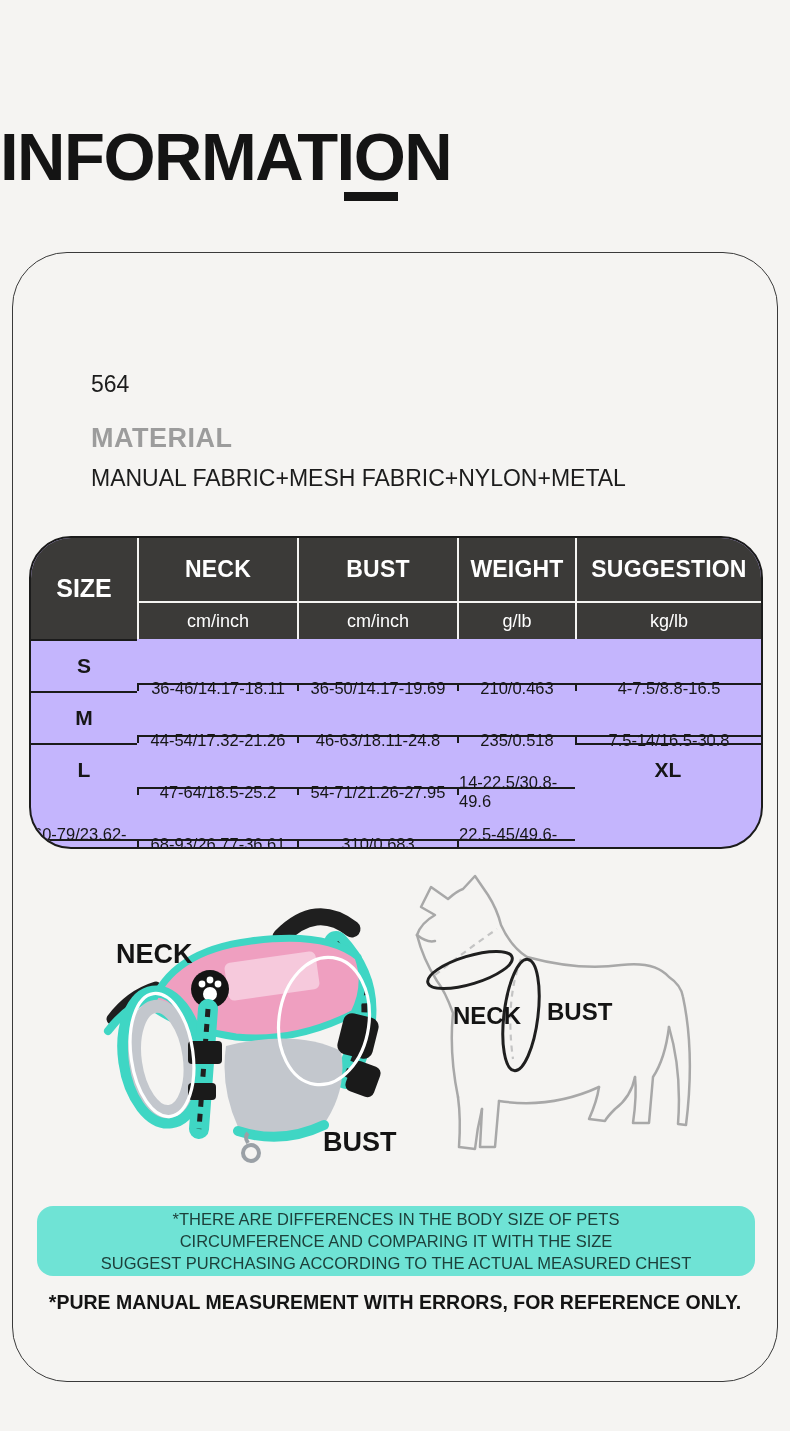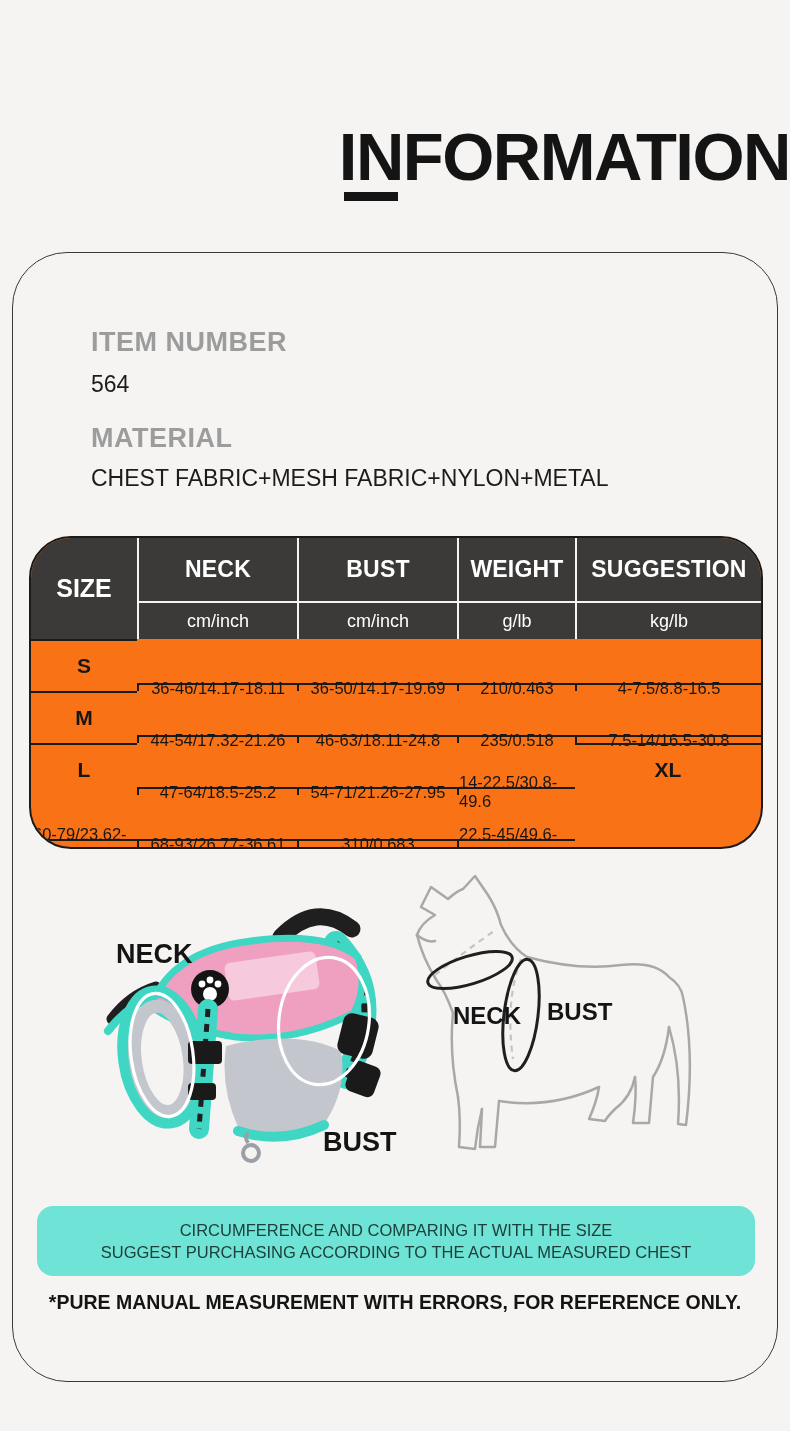--- a/index.html
+++ b/index.html
@@ -9,21 +9,21 @@
     font-family:"Liberation Sans", sans-serif;
     color:#141414;
     position:relative;
     overflow:hidden;
   }
   .page{position:absolute;inset:0;}
 
   
   .title{
     position:absolute;top:78px;left:0;width:100%;
-    text-align:right;font-size:67px;font-weight:bold;
+    text-align:left;font-size:67px;font-weight:bold;
     letter-spacing:-1.5px;line-height:1;color:#141414;
   }
   .title-bar{
     position:absolute;top:192px;left:344px;
     width:54px;height:9px;background:#141414;
   }
 
   
   .card{
     position:absolute;left:12px;top:252px;width:766px;height:1130px;
@@ -42,21 +42,21 @@
   .pos-material-label{top:172px;}
   .pos-material-value{top:214px;}
 
   
   .tbl{
     position:absolute;left:16px;top:283px;width:734px;
     border:2px solid #1b1b1b;border-radius:42px;overflow:hidden;
     display:grid;
     grid-template-columns:106px 160px 160px 118px 186px;
     grid-template-rows:63px 38px 52px 52px 52px 52px;
-    background:#f97316;box-sizing:border-box;
+    background:#c4b5fd;box-sizing:border-box;
   }
   .hd{
     background:#3b3a38;color:#ffffff;
     display:flex;align-items:center;justify-content:center;
   }
   .hd.size-cell{grid-row:1/3;grid-column:1;font-size:25px;font-weight:bold;}
   .hd.col{grid-row:1;font-size:23px;font-weight:bold;letter-spacing:0.2px;}
   .hd.unit{grid-row:2;font-size:18px;font-weight:normal;}
   .hl{border-left:2px solid #f5f4f2;}
   .ht{border-top:2px solid #f5f4f2;}
@@ -93,24 +93,23 @@
 </head>
 <body>
 
 <div class="page">
 
   <h1 class="title">INFORMATION</h1>
   <div class="title-bar"></div>
 
   <div class="card">
 
-    <div class="sec-label pos-item-label">ITEM NUMBER</div>
     <div class="sec-value pos-item-value">564</div>
     <div class="sec-label pos-material-label">MATERIAL</div>
-    <div class="sec-value pos-material-value">CHEST FABRIC+MESH FABRIC+NYLON+METAL</div>
+    <div class="sec-value pos-material-value">MANUAL FABRIC+MESH FABRIC+NYLON+METAL</div>
 
     <div class="tbl">
       <div class="hd size-cell">SIZE</div>
       <div class="hd col hl" style="grid-column:2">NECK</div>
       <div class="hd col hl" style="grid-column:3">BUST</div>
       <div class="hd col hl" style="grid-column:4">WEIGHT</div>
       <div class="hd col hl" style="grid-column:5">SUGGESTION</div>
 
       <div class="hd unit hl ht" style="grid-column:2">cm/inch</div>
       <div class="hd unit hl ht" style="grid-column:3">cm/inch</div>
@@ -214,20 +213,21 @@
         <ellipse cx="120" cy="142" rx="17" ry="56" fill="none" stroke="#1f1f1f" stroke-width="3" transform="rotate(7 120 142)"></ellipse>
       </svg>
 
       <div class="lbl lbl-harness-neck">NECK</div>
       <div class="lbl lbl-harness-bust">BUST</div>
       <div class="lbl lbl-dog-neck">NECK</div>
       <div class="lbl lbl-dog-bust">BUST</div>
     </div>
 
     <div class="note">
+      <div>*THERE ARE DIFFERENCES IN THE BODY SIZE OF PETS</div>
       <div>CIRCUMFERENCE AND COMPARING IT WITH THE SIZE</div>
       <div>SUGGEST PURCHASING ACCORDING TO THE ACTUAL MEASURED CHEST</div>
     </div>
 
     <div class="foot">*PURE MANUAL MEASUREMENT WITH ERRORS, FOR REFERENCE ONLY.</div>
 
   </div>
 </div>
 
 </body></html>

